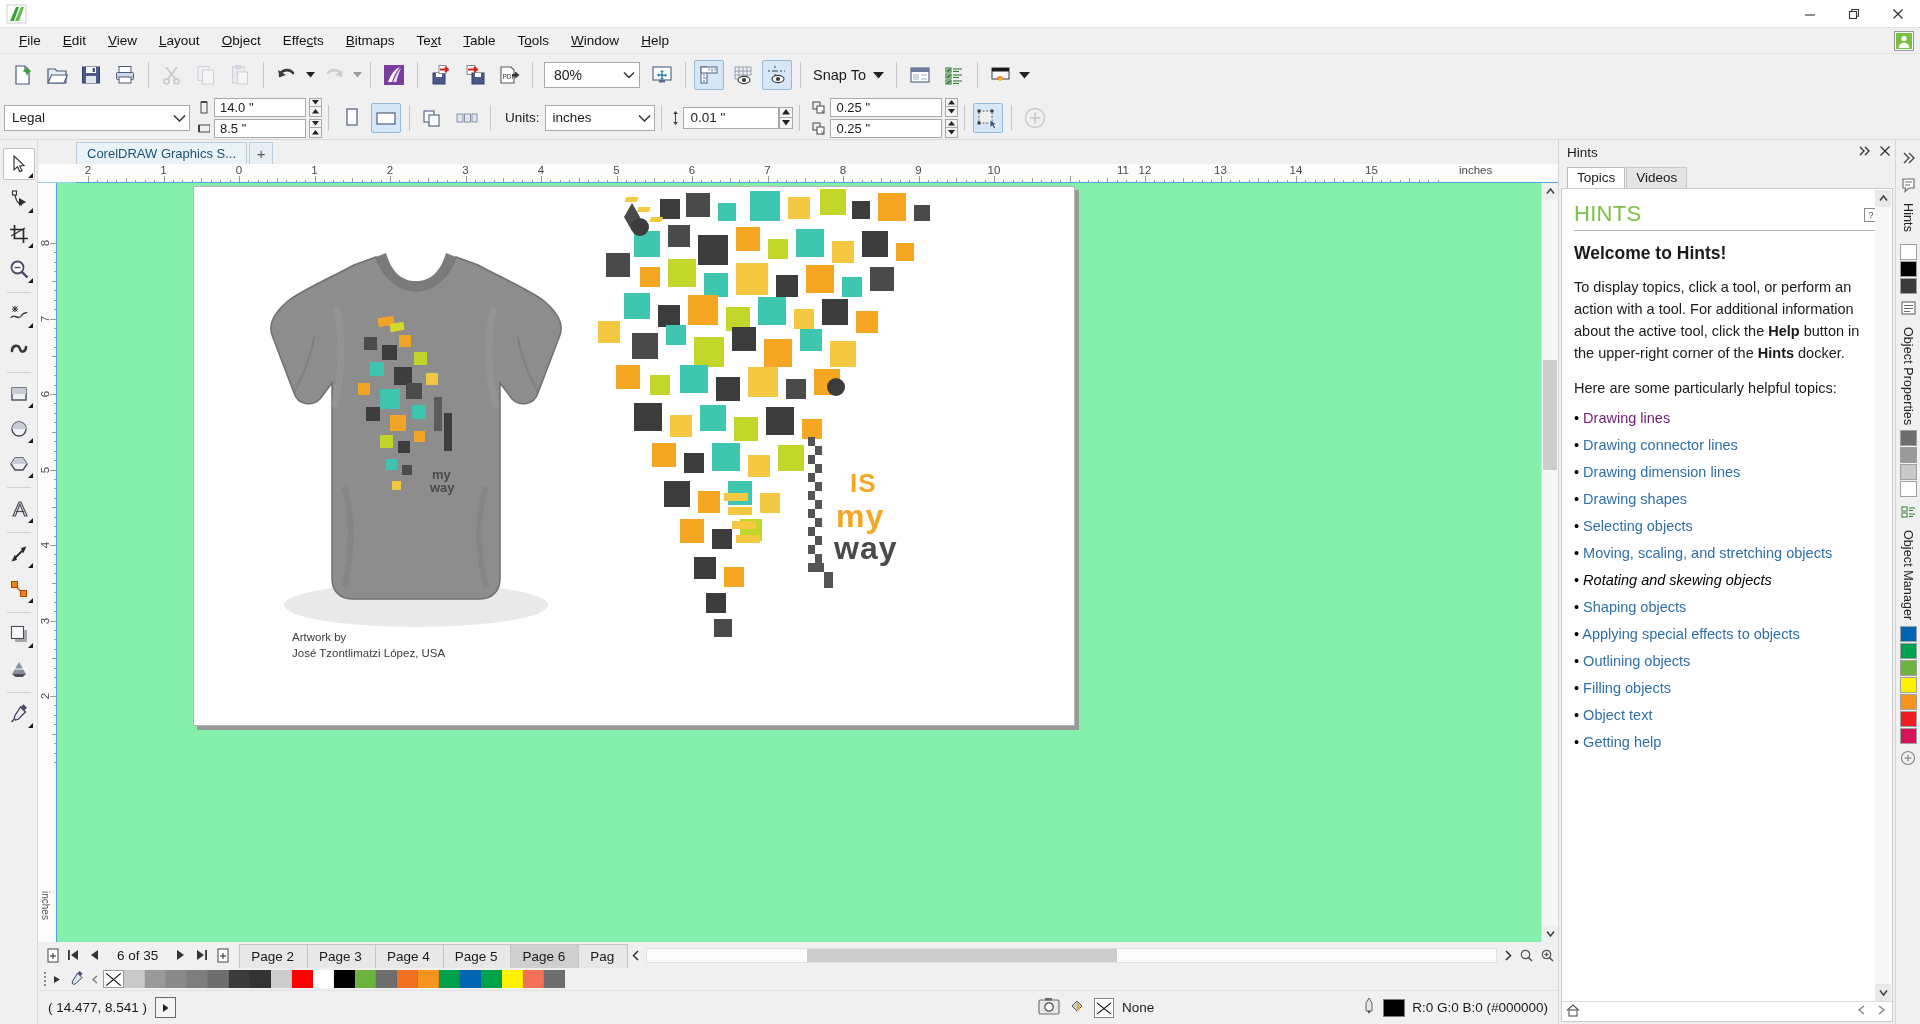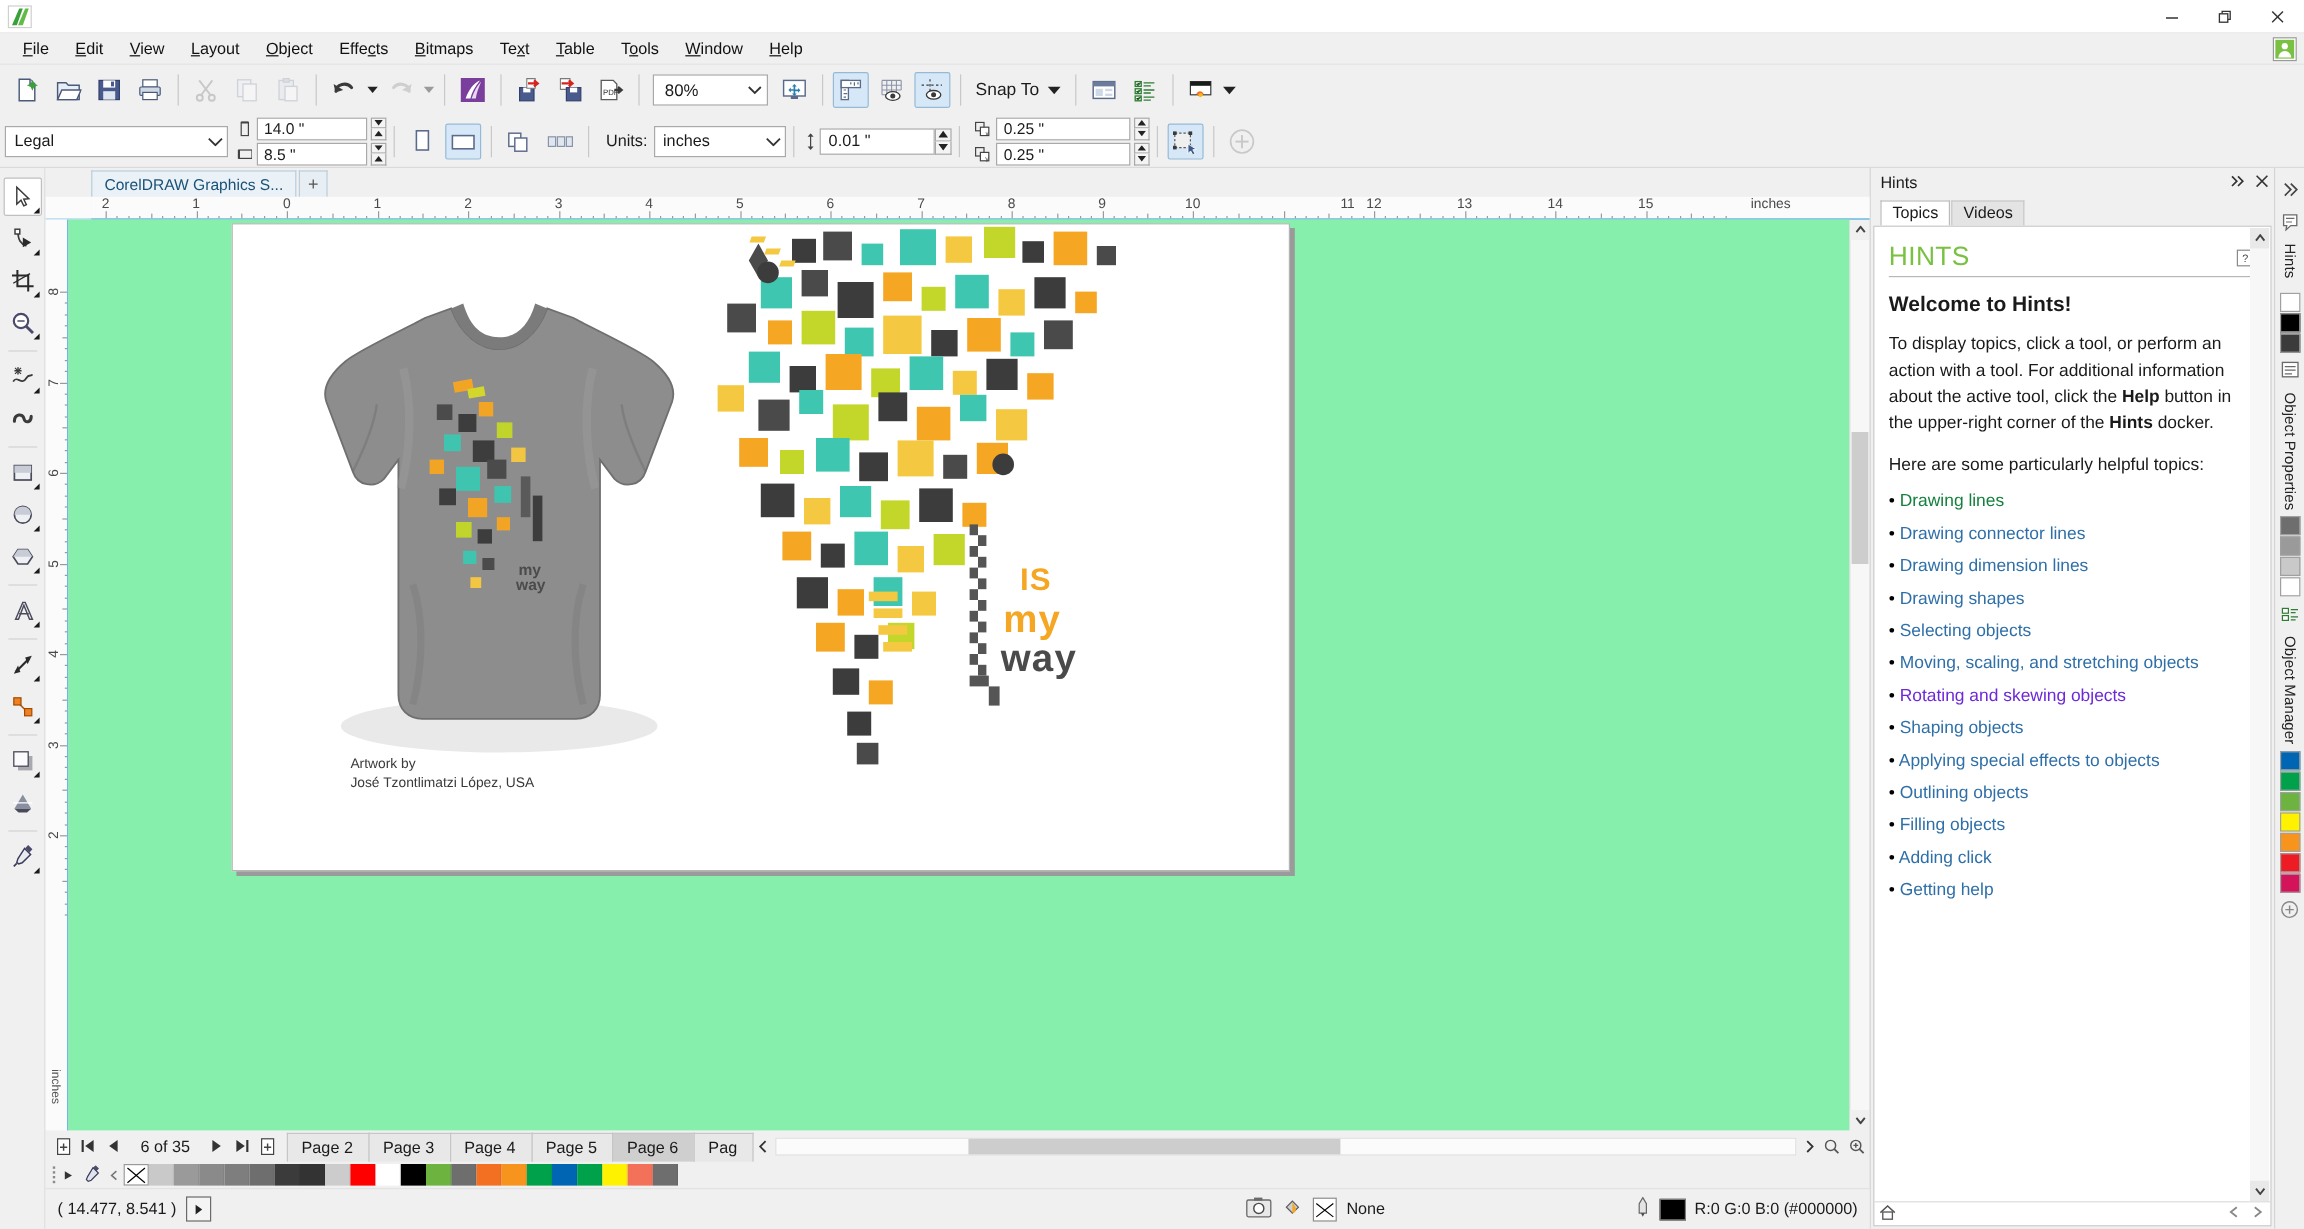--- a/index.html
+++ b/index.html
@@ -1461,32 +1461,32 @@
           <div class="hints-head">
             <span class="h">HINTS</span>
             <span class="hints-help">?</span>
           </div>
           <div class="hints-welcome">Welcome to Hints!</div>
           <p class="hints-para">
             <span>To display topics, click a tool, or perform an action with a tool. For additional information about the active tool, click the </span><b>Help</b><span> button in the upper-right corner of the </span><b>Hints</b><span> docker.</span>
           </p>
           <p class="hints-para" style="margin-bottom:6px">Here are some particularly helpful topics:</p>
           <ul class="hints-topics" id="hintstopics">
-              <li><span class="b">• </span><a href="#" style="color: #15803d;">Drawing lines</a></li>
+              <li><span class="b">• </span><a href="#" style="color: #701a75;">Drawing lines</a></li>
               <li><span class="b">• </span><a href="#" style="color: rgb(47, 111, 168);">Drawing connector lines</a></li>
               <li><span class="b">• </span><a href="#" style="color: rgb(47, 111, 168);">Drawing dimension lines</a></li>
               <li><span class="b">• </span><a href="#" style="color: rgb(47, 111, 168);">Drawing shapes</a></li>
               <li><span class="b">• </span><a href="#" style="color: rgb(47, 111, 168);">Selecting objects</a></li>
               <li><span class="b">• </span><a href="#" style="color: rgb(47, 111, 168);">Moving, scaling, and stretching objects</a></li>
-              <li><span class="b">• </span><a href="#" style="color: #6d28d9;">Rotating and skewing objects</a></li>
+              <li><span class="b">• </span><a href="#" style="color: #000000; font-style: italic;">Rotating and skewing objects</a></li>
               <li><span class="b">• </span><a href="#" style="color: rgb(47, 111, 168);">Shaping objects</a></li>
               <li><span class="b">• </span><a href="#" style="color: rgb(47, 111, 168);">Applying special effects to objects</a></li>
               <li><span class="b">• </span><a href="#" style="color: rgb(47, 111, 168);">Outlining objects</a></li>
               <li><span class="b">• </span><a href="#" style="color: rgb(47, 111, 168);">Filling objects</a></li>
-              <li><span class="b">• </span><a href="#" style="color: rgb(47, 111, 168);">Adding click</a></li>
+              <li><span class="b">• </span><a href="#" style="color: rgb(47, 111, 168);">Object text</a></li>
               <li><span class="b">• </span><a href="#" style="color: rgb(47, 111, 168);">Getting help</a></li>
             </ul>
         </div>
         <div class="docker-scroll">
           <div class="sc-btn" style="background:#e9e9e9">
             <svg width="9" height="7">
                 <polyline points="1,5.5 4.5,1 8,5.5" fill="none" stroke="#444" stroke-width="1.6"></polyline>
               </svg>
           </div>
           <div class="sc-track"></div>

